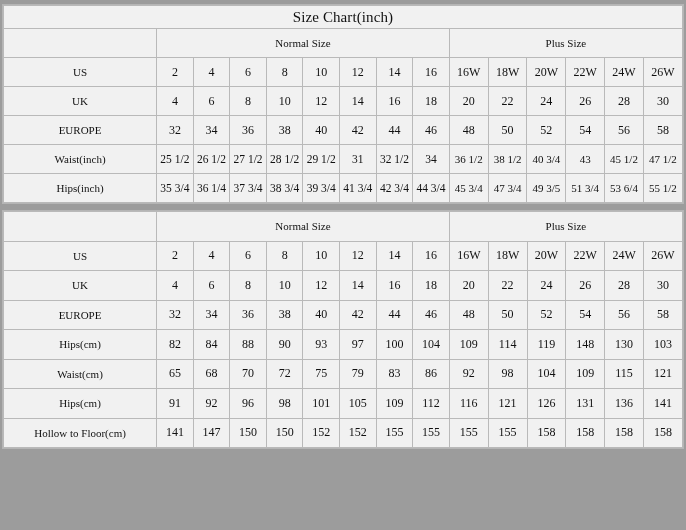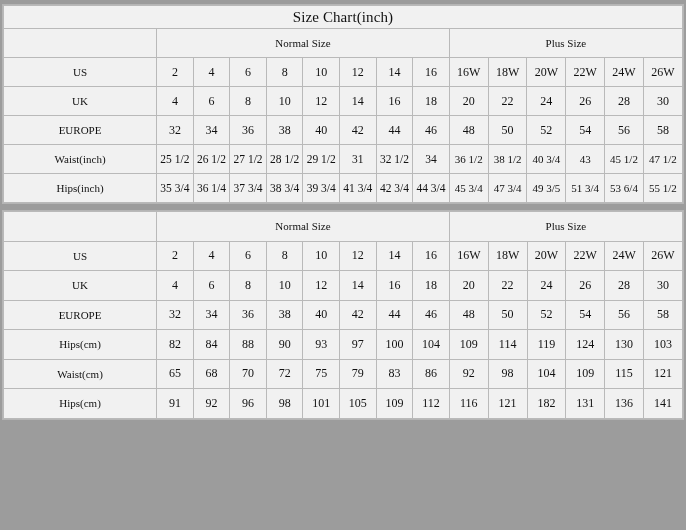--- a/index.html
+++ b/index.html
@@ -290,21 +290,21 @@
           <td class="data-cell">84</td>
           <td class="data-cell">88</td>
           <td class="data-cell">90</td>
           <td class="data-cell">93</td>
           <td class="data-cell">97</td>
           <td class="data-cell">100</td>
           <td class="data-cell">104</td>
           <td class="data-cell plus-col">109</td>
           <td class="data-cell plus-col">114</td>
           <td class="data-cell plus-col">119</td>
-          <td class="data-cell plus-col">124</td>
+          <td class="data-cell plus-col">148</td>
           <td class="data-cell plus-col">130</td>
           <td class="data-cell plus-col">103</td>
         </tr>
 
         <tr>
           <td class="label-cell">Waist(cm)</td>
           <td class="data-cell">65</td>
           <td class="data-cell">68</td>
           <td class="data-cell">70</td>
           <td class="data-cell">72</td>
@@ -325,23 +325,40 @@
           <td class="data-cell">91</td>
           <td class="data-cell">92</td>
           <td class="data-cell">96</td>
           <td class="data-cell">98</td>
           <td class="data-cell">101</td>
           <td class="data-cell">105</td>
           <td class="data-cell">109</td>
           <td class="data-cell">112</td>
           <td class="data-cell plus-col">116</td>
           <td class="data-cell plus-col">121</td>
-          <td class="data-cell plus-col">182</td>
+          <td class="data-cell plus-col">126</td>
           <td class="data-cell plus-col">131</td>
           <td class="data-cell plus-col">136</td>
           <td class="data-cell plus-col">141</td>
         </tr>
 
+        <tr>
+          <td class="label-cell">Hollow to Floor(cm)</td>
+          <td class="data-cell">141</td>
+          <td class="data-cell">147</td>
+          <td class="data-cell">150</td>
+          <td class="data-cell">150</td>
+          <td class="data-cell">152</td>
+          <td class="data-cell">152</td>
+          <td class="data-cell">155</td>
+          <td class="data-cell">155</td>
+          <td class="data-cell plus-col">155</td>
+          <td class="data-cell plus-col">155</td>
+          <td class="data-cell plus-col">158</td>
+          <td class="data-cell plus-col">158</td>
+          <td class="data-cell plus-col">158</td>
+          <td class="data-cell plus-col">158</td>
+        </tr>
       </tbody>
     </table>
   </div>
 
 </div>
 
 </body></html>

